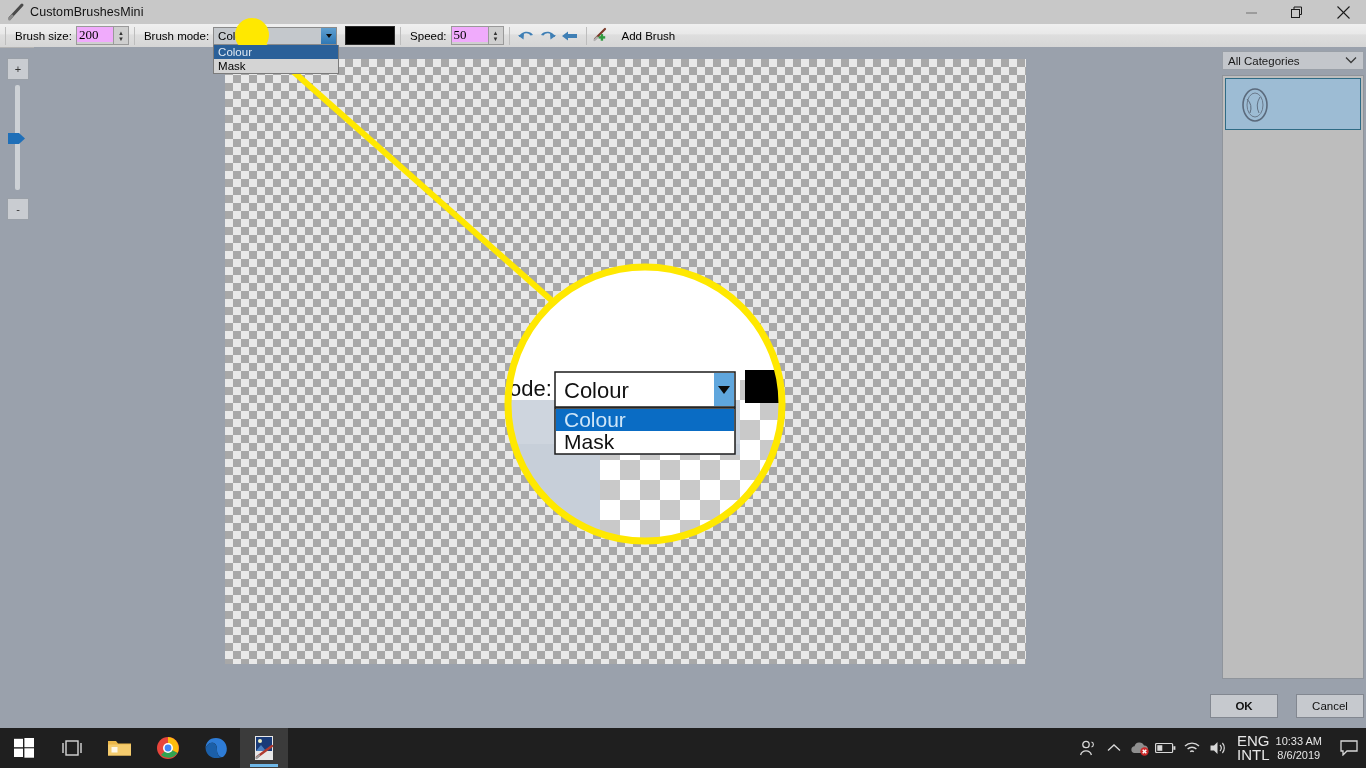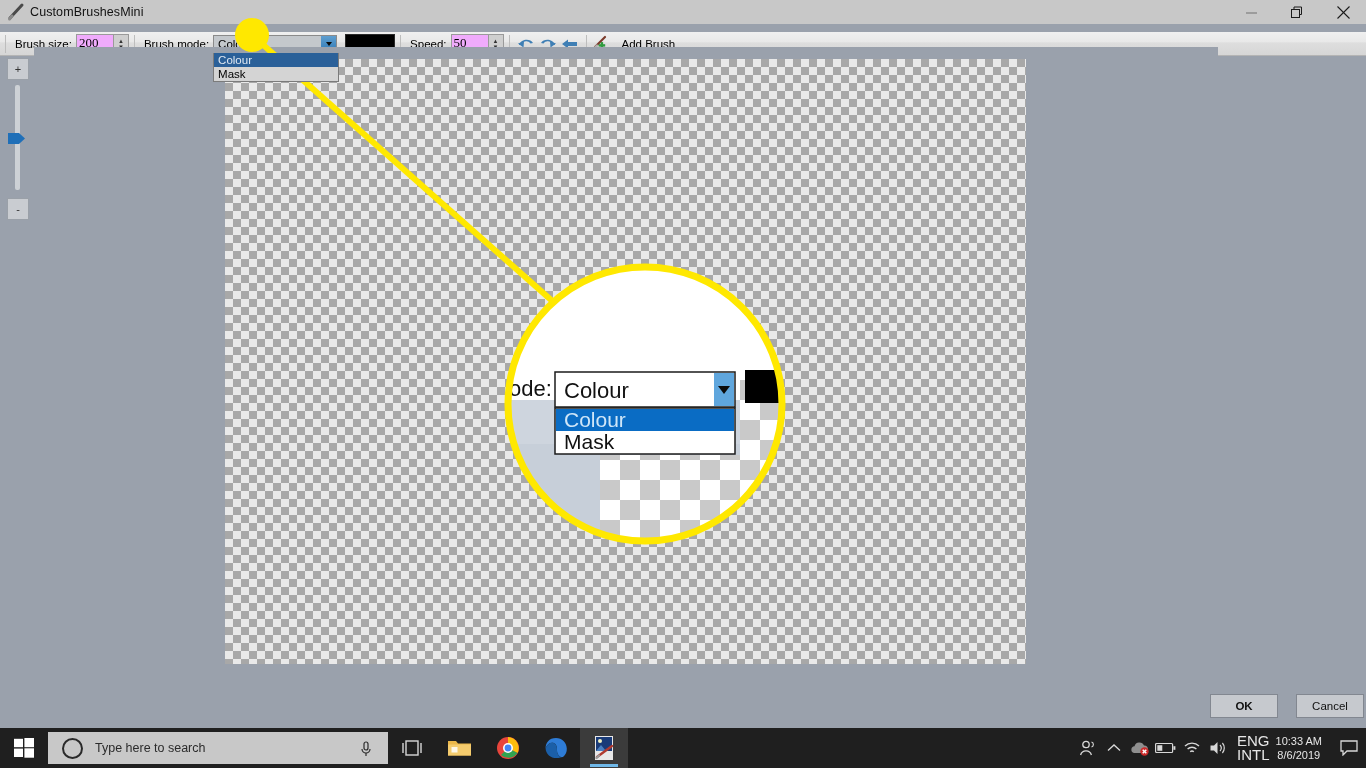--- a/index.html
+++ b/index.html
@@ -22,21 +22,21 @@
   }
   .title-text{
     font-size:12.5px;color:#111;margin-left:2px;letter-spacing:.1px;text-align:right;
   }
   .win-btns{position:absolute;right:0;top:0;height:24px;display:flex;}
   .win-btn{width:46px;height:24px;display:flex;align-items:center;justify-content:center;}
   .win-btn svg{display:block;}
 
   
   .toolbar{
-    position:absolute;left:0;top:32px;width:1366px;height:23px;
+    position:absolute;left:0;top:24px;width:1366px;height:23px;
     background:linear-gradient(to bottom,#f0f0f0 0%,#e8e8e8 45%,#dedede 46%,#d6d6d6 100%);
     border-bottom:1px solid #b4b4b4;
     display:flex;align-items:center;
     font-size:11.5px;color:#000;
   }
   .tb-sep{width:1px;height:18px;background:#bdbdbd;margin:0 5px;flex:0 0 auto;}
   .tb-label{margin:0 4px 0 4px;white-space:nowrap;}
   .spin{
     display:inline-flex;align-items:stretch;height:17px;
     border:1px solid #9a9a9a;background:#cfcfcf;
@@ -327,45 +327,56 @@
       <rect x="556" y="409" width="178" height="22" fill="#0a6cc4"></rect>
       <text x="564" y="427" font-family="Liberation Sans, sans-serif" font-size="21" fill="#cfe6f8">Colour</text>
       <text x="564" y="449" font-family="Liberation Sans, sans-serif" font-size="21" fill="#111">Mask</text>
 
       <rect x="745" y="370" width="36" height="33" fill="#000000"></rect>
     </g>
 
     <circle cx="645" cy="404" r="137" fill="none" stroke="#FFE800" stroke-width="7"></circle>
   </svg>
 
+  <div class="rightpanel">
+    <div class="cat-combo">
+      <span class="t">All Categories</span>
+      <span class="chev">
+        <svg width="12" height="8" viewBox="0 0 12 8">
+            <polyline points="1,1.5 6,6.5 11,1.5" fill="none" stroke="#3a3a3a" stroke-width="1.3"></polyline>
+          </svg>
+      </span>
+    </div>
+    <div class="brushlist">
+      <div class="brush-item">
+        <span class="brush-thumb">
+          <svg width="44" height="44" viewBox="0 0 44 44">
+            <ellipse cx="21" cy="22" rx="12" ry="16" fill="none" stroke="#5b6a7c" stroke-width="1.6"></ellipse>
+            <ellipse cx="21" cy="22" rx="8" ry="12" fill="none" stroke="#6a7a8c" stroke-width="1"></ellipse>
+            <path d="M13 16 q6 6 3 14" fill="none" stroke="#5b6a7c" stroke-width="1"></path>
+            <path d="M26 14 q-5 8 -1 16" fill="none" stroke="#5b6a7c" stroke-width="0.9"></path>
+          </svg>
+        </span>
+      </div>
+    </div>
+  </div>
 
   <div class="okrow">
     <div class="btn ok">OK</div>
     <div class="btn cancel">Cancel</div>
   </div>
 
   <div class="taskbar">
     <div class="start">
       <svg width="20" height="20" viewBox="0 0 20 20">
         <rect x="0" y="0.8" width="9" height="8.4" fill="#ffffff"></rect>
         <rect x="10.4" y="0" width="9.6" height="9.2" fill="#ffffff"></rect>
         <rect x="0" y="10.6" width="9" height="8.4" fill="#ffffff"></rect>
         <rect x="10.4" y="10.3" width="9.6" height="9.4" fill="#ffffff"></rect>
       </svg>
-    </div>
-    <div class="searchbox">
-      <span class="circ"></span>
-      <span class="ph">Type here to search</span>
-      <span class="mic">
-        <svg width="12" height="16" viewBox="0 0 12 16">
-          <rect x="4" y="1" width="4" height="8" rx="2" fill="none" stroke="#2b2b2b" stroke-width="1.2"></rect>
-          <path d="M2 8 a4 4 0 0 0 8 0" fill="none" stroke="#2b2b2b" stroke-width="1.2"></path>
-          <line x1="6" y1="12" x2="6" y2="15" stroke="#2b2b2b" stroke-width="1.2"></line>
-        </svg>
-      </span>
     </div>
 
     <div class="tb-ico">
       <svg width="20" height="18" viewBox="0 0 20 18">
         <rect x="4" y="2" width="12" height="14" fill="none" stroke="#d8d8d8" stroke-width="1.4"></rect>
         <line x1="1" y1="4" x2="1" y2="14" stroke="#d8d8d8" stroke-width="1.4"></line>
         <line x1="19" y1="4" x2="19" y2="14" stroke="#d8d8d8" stroke-width="1.4"></line>
       </svg>
     </div>
 

